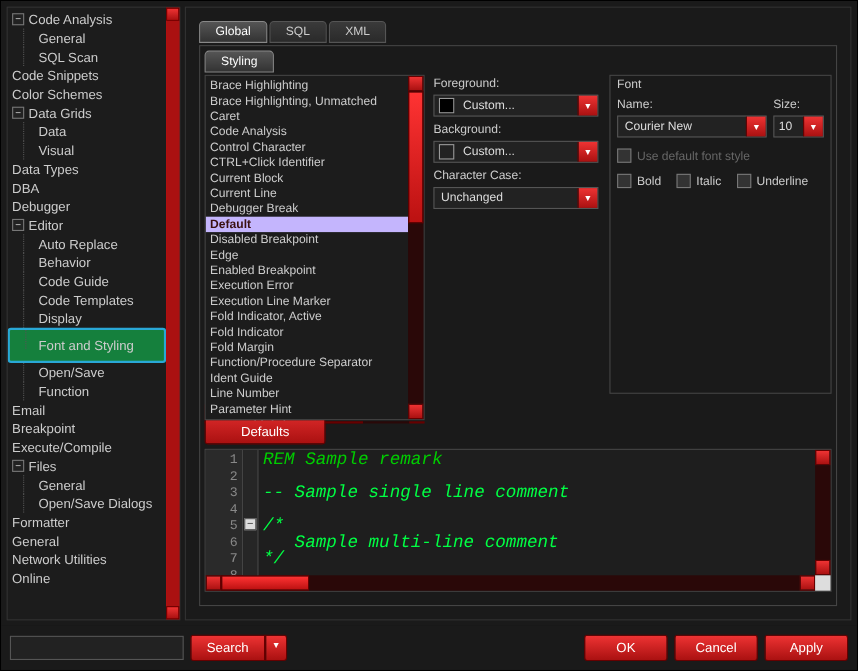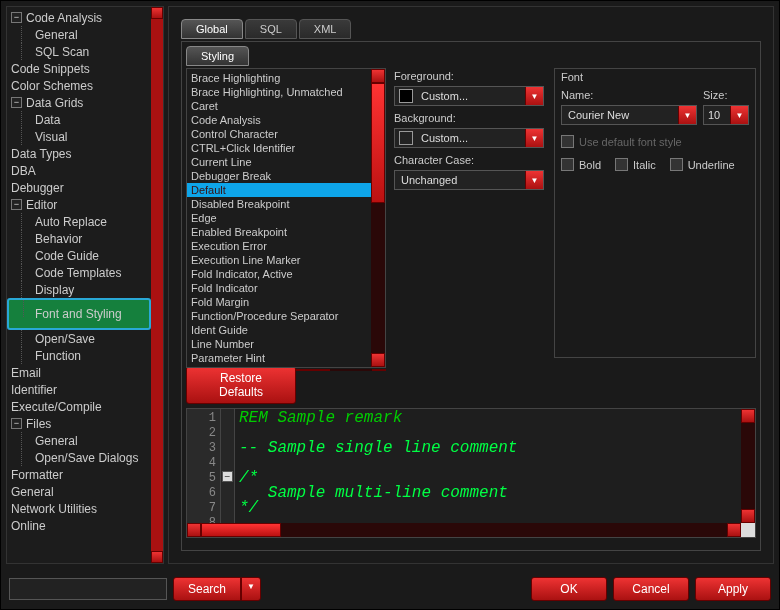--- a/index.html
+++ b/index.html
@@ -187,22 +187,23 @@
   .list-item {
     padding: 0 4px;
     height: 14px;
     line-height: 14px;
     color: #ccc;
     font-size: 11px;
     white-space: nowrap;
     cursor: pointer;
   }
   .list-item.selected {
-    background: #0ea5e9;
+    background: #c4b5fd;
     color: #3a1010;
+    font-weight: bold;
   }
   .list-vscroll {
     width: 14px;
     display: flex;
     flex-direction: column;
   }
   .list-vscroll .btn {
     height: 14px;
     background: linear-gradient(#e33,#a11);
     border: 1px solid #600;
@@ -453,21 +454,21 @@
           <div class="tree-row depth1">
             <span>Open/Save</span>
           </div>
           <div class="tree-row depth1">
             <span>Function</span>
           </div>
           <div class="tree-row depth0">
             <span>Email</span>
           </div>
           <div class="tree-row depth0">
-            <span>Identifier</span>
+            <span>Breakpoint</span>
           </div>
           <div class="tree-row depth0">
             <span>Execute/Compile</span>
           </div>
           <div class="tree-row depth0">
             <div class="expander">−</div>
             <span>Files</span>
           </div>
           <div class="tree-row depth1">
             <span>General</span>
@@ -510,20 +511,21 @@
 
             <div style="display:flex;flex-direction:column">
               <div class="listbox">
                 <div class="list-items" id="style-items">
                     <div class="list-item">Brace Highlighting</div>
                     <div class="list-item">Brace Highlighting, Unmatched</div>
                     <div class="list-item">Caret</div>
                     <div class="list-item">Code Analysis</div>
                     <div class="list-item">Control Character</div>
                     <div class="list-item">CTRL+Click Identifier</div>
+                    <div class="list-item">Current Block</div>
                     <div class="list-item">Current Line</div>
                     <div class="list-item">Debugger Break</div>
                     <div class="list-item selected">Default</div>
                     <div class="list-item">Disabled Breakpoint</div>
                     <div class="list-item">Edge</div>
                     <div class="list-item">Enabled Breakpoint</div>
                     <div class="list-item">Execution Error</div>
                     <div class="list-item">Execution Line Marker</div>
                     <div class="list-item">Fold Indicator, Active</div>
                     <div class="list-item">Fold Indicator</div>

